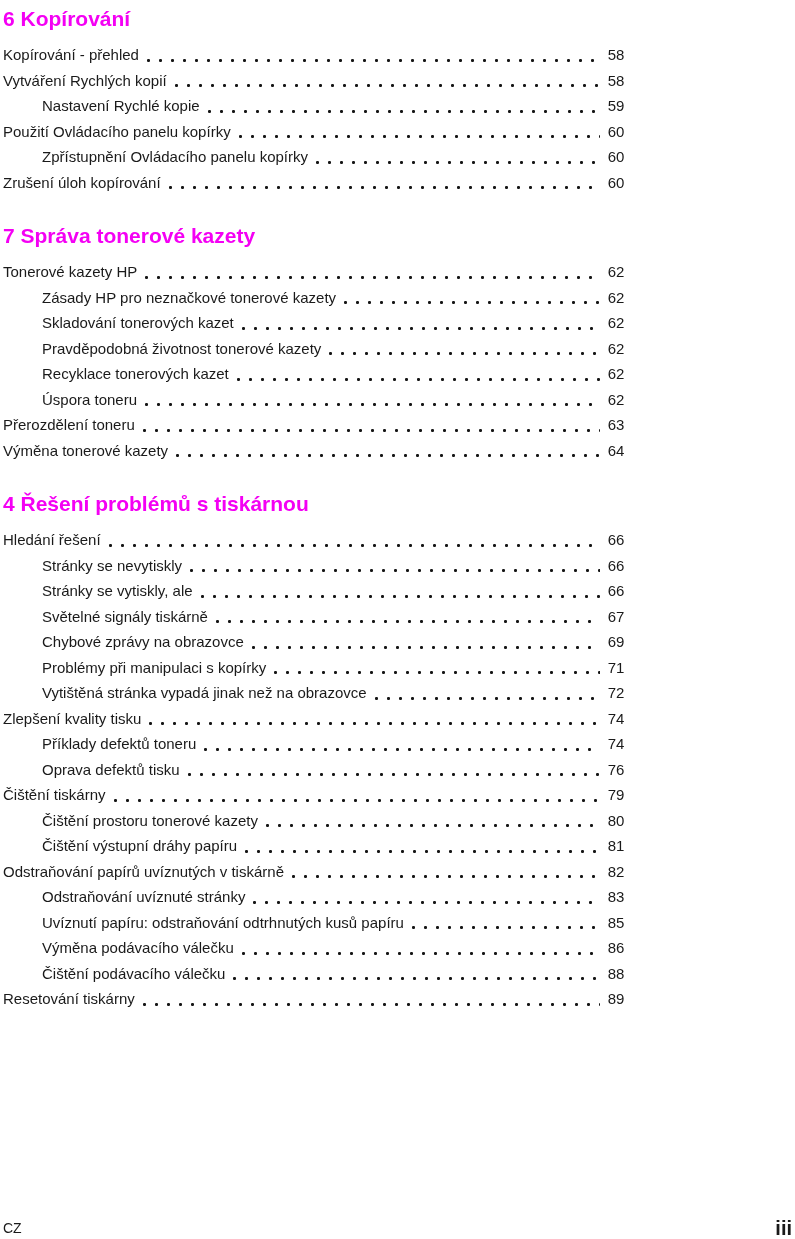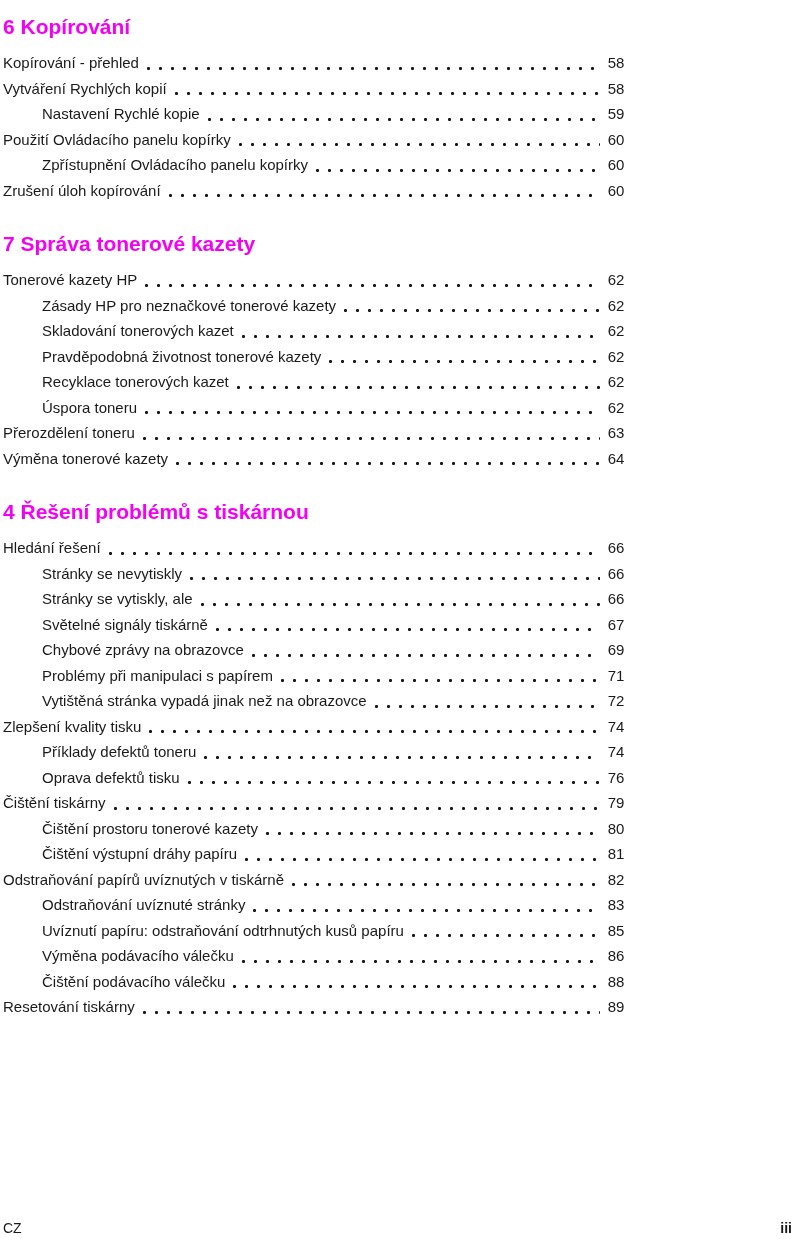--- a/index.html
+++ b/index.html
@@ -17,21 +17,21 @@
     left: 3px;
     top: 0;
     width: 624px;
   }
   .section-title {
     font-size: 21px;
     line-height: 26px;
     font-weight: 700;
     margin: 28px 0 10px 0;
   }
-  .section:first-child .section-title { margin-top: 14px; }
+  .section:first-child .section-title { margin-top: 6px; }
   .row {
     display: flex;
     align-items: baseline;
     height: 25.5px;
     line-height: 25.5px;
     font-size: 15px;
     white-space: nowrap;
   }
   .row.indent { padding-left: 39px; }
   .title { flex: 0 0 auto; }
@@ -60,21 +60,21 @@
     position: absolute;
     left: 3px;
     bottom: 4px;
     font-size: 14px;
     line-height: 14px;
   }
   .footer-right {
     position: absolute;
     right: 3px;
     bottom: 3px;
-    font-size: 14px;
+    font-size: 20px;
     line-height: 16px;
     font-weight: 700;
   }
 </style>
 </head>
 <body>
 
 <div class="page" style="background: rgb(255, 255, 255); color: rgb(26, 26, 26);">
   <main class="toc" id="toc-root">
   <section class="section">
@@ -198,21 +198,21 @@
     <span class="pagenum">67</span>
   </div>
 
   <div class="row indent">
     <span class="title">Chybové zprávy na obrazovce</span>
     <span class="leader"></span>
     <span class="pagenum">69</span>
   </div>
 
   <div class="row indent">
-    <span class="title">Problémy při manipulaci s papírem</span>
+    <span class="title">Problémy při manipulaci s kopírky</span>
     <span class="leader"></span>
     <span class="pagenum">71</span>
   </div>
 
   <div class="row indent">
     <span class="title">Vytištěná stránka vypadá jinak než na obrazovce</span>
     <span class="leader"></span>
     <span class="pagenum">72</span>
   </div>
 

